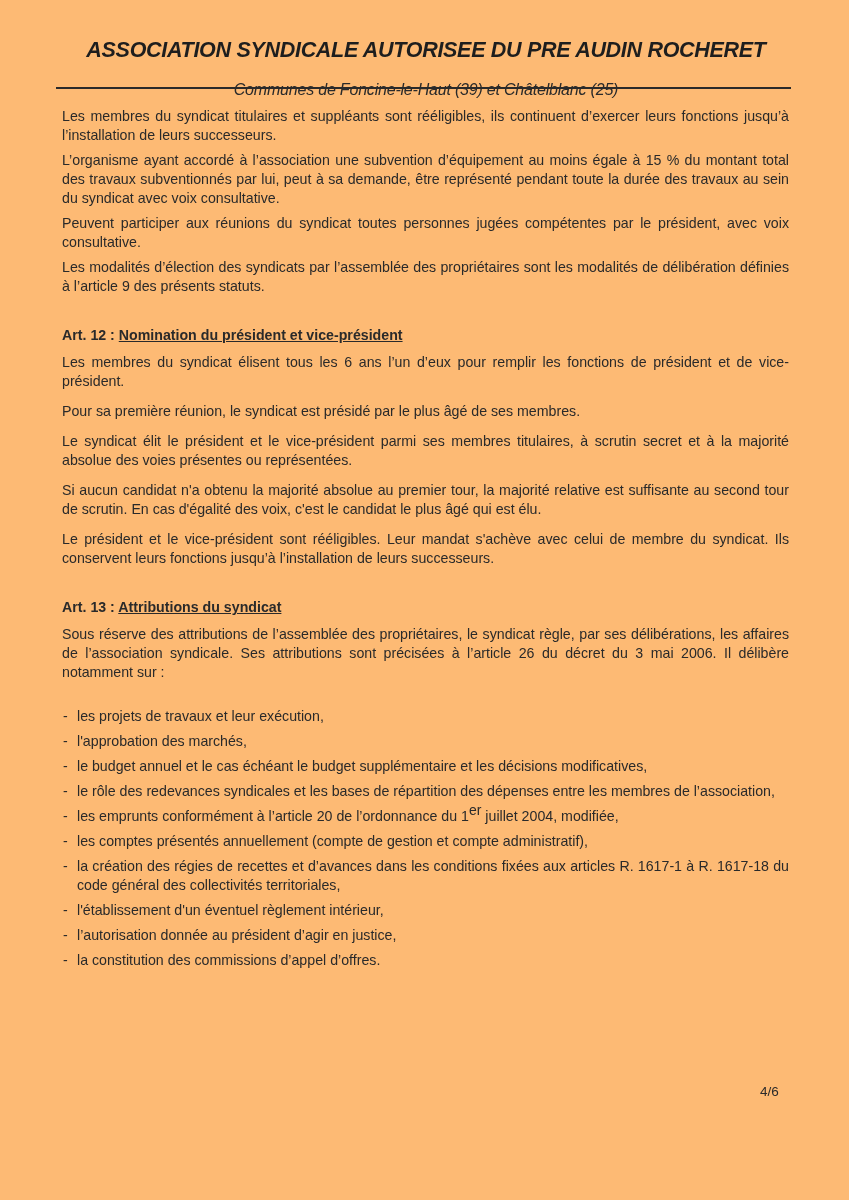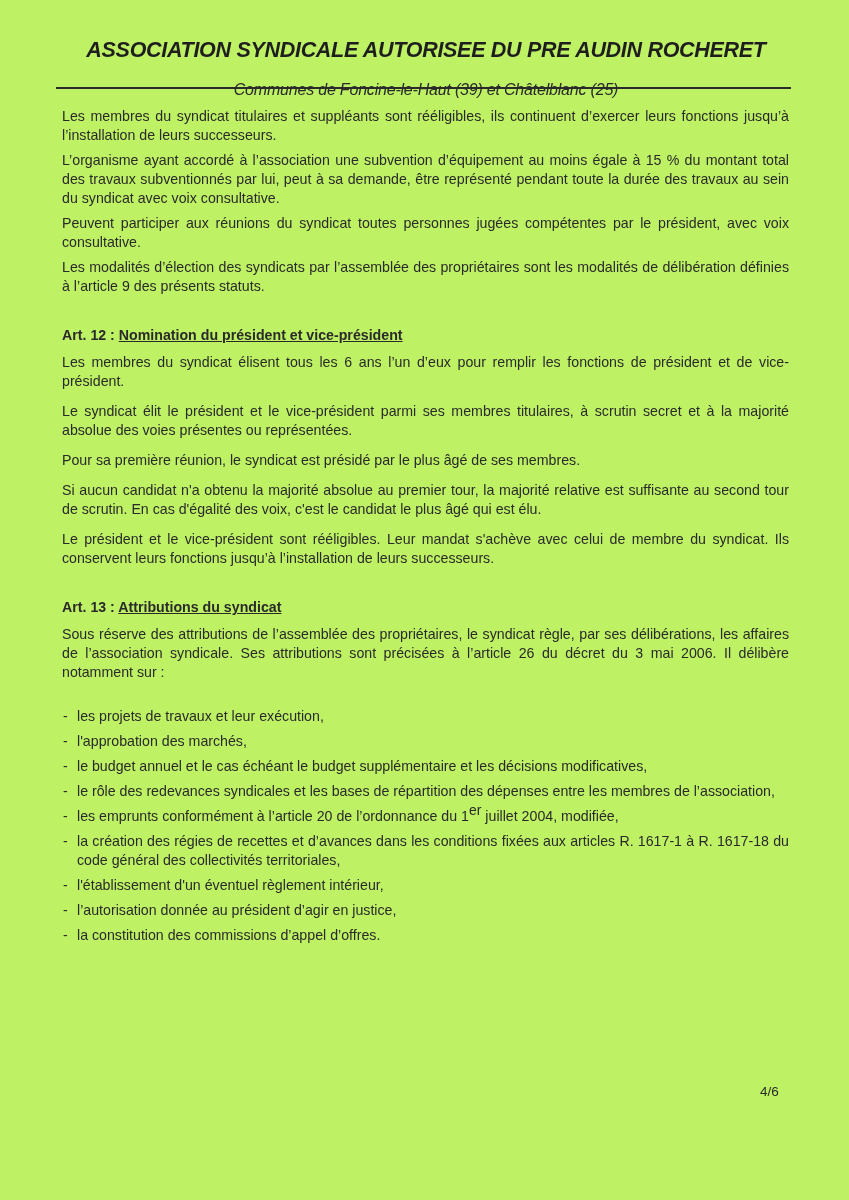--- a/index.html
+++ b/index.html
@@ -1,17 +1,17 @@
 <!DOCTYPE html>
 <html><head>
 <meta charset="utf-8">
 <style>
   html, body { margin: 0; padding: 0; background: #ffffff; }
   body { width: 849px; height: 1200px; position: relative; overflow: hidden; font-family: "Liberation Sans", sans-serif; color: #2a2a2a; }
-  .page { position: absolute; left: 0; top: 0; width: 849px; height: 1200px; background: #bef264; }
+  .page { position: absolute; left: 0; top: 0; width: 849px; height: 1200px; background: #fdba74; }
   .header { position: absolute; left: 62px; top: 38px; width: 728px; text-align: center; }
   .header-title { font-size: 21.5px; font-weight: bold; font-style: italic; letter-spacing: -0.3px; line-height: 24px; color: #1e1e1e; white-space: nowrap; }
   .header-sub { font-size: 16px; font-style: italic; line-height: 20px; color: #2a2a2a; margin-top: 18px; letter-spacing: -0.2px; }
   .header-rule { position: absolute; left: 56px; top: 87px; width: 735px; height: 2px; background: #2a2a2a; }
   .content { position: absolute; left: 62px; top: 107px; width: 727px; font-size: 14.2px; line-height: 19px; }
   p { margin: 0 0 6px 0; text-align: justify; }
   .art-title { font-weight: bold; margin-top: 30px; margin-bottom: 8px; }
   .art-title .u { text-decoration: underline; }
   .sp { margin-bottom: 11px; }
   ul.dash { list-style: none; margin: 25px 0 0 0; padding: 0; }
@@ -36,36 +36,37 @@
 
     <p>Les membres du syndicat titulaires et suppléants sont rééligibles, ils continuent d’exercer leurs fonctions jusqu’à l’installation de leurs successeurs.</p>
     <p>L’organisme ayant accordé à l’association une subvention d’équipement au moins égale à 15 % du montant total des travaux subventionnés par lui, peut à sa demande, être représenté pendant toute la durée des travaux au sein du syndicat avec voix consultative.</p>
     <p>Peuvent participer aux réunions du syndicat toutes personnes jugées compétentes par le président, avec voix consultative.</p>
     <p>Les modalités d’élection des syndicats par l’assemblée des propriétaires sont les modalités de délibération définies à l’article 9 des présents statuts.</p>
 
     <div class="art-title">
       <span>Art. 12 : </span><span class="u">Nomination du président et vice-président</span>
     </div>
     <p class="sp">Les membres du syndicat élisent tous les 6 ans l’un d’eux pour remplir les fonctions de président et de vice-président.</p>
+    <p class="sp">Pour sa première réunion, le syndicat est présidé par le plus âgé de ses membres.</p>
     <p class="sp">Le syndicat élit le président et le vice-président parmi ses membres titulaires, à scrutin secret et à la majorité absolue des voies présentes ou représentées.</p>
-    <p class="sp">Pour sa première réunion, le syndicat est présidé par le plus âgé de ses membres.</p>
     <p class="sp">Si aucun candidat n'a obtenu la majorité absolue au premier tour, la majorité relative est suffisante au second tour de scrutin. En cas d'égalité des voix, c'est le candidat le plus âgé qui est élu.</p>
     <p class="sp">Le président et le vice-président sont rééligibles. Leur mandat s'achève avec celui de membre du syndicat. Ils conservent leurs fonctions jusqu’à l’installation de leurs successeurs.</p>
 
     <div class="art-title">
       <span>Art. 13 : </span><span class="u">Attributions du syndicat</span>
     </div>
     <p>Sous réserve des attributions de l’assemblée des propriétaires, le syndicat règle, par ses délibérations, les affaires de l’association syndicale. Ses attributions sont précisées à l’article 26 du décret du 3 mai 2006. Il délibère notamment sur :</p>
 
     <ul class="dash">
       <li>les projets de travaux et leur exécution,</li>
       <li>l'approbation des marchés,</li>
       <li>le budget annuel et le cas échéant le budget supplémentaire et les décisions modificatives,</li>
       <li>le rôle des redevances syndicales et les bases de répartition des dépenses entre les membres de l’association,</li>
       <li><span>les emprunts conformément à l’article 20 de l’ordonnance du 1</span><sup>er</sup><span> juillet 2004, modifiée,</span></li>
+      <li>les comptes présentés annuellement (compte de gestion et compte administratif),</li>
       <li>la création des régies de recettes et d’avances dans les conditions fixées aux articles R. 1617-1 à R. 1617-18 du code général des collectivités territoriales,</li>
       <li>l'établissement d'un éventuel règlement intérieur,</li>
       <li>l’autorisation donnée au président d’agir en justice,</li>
       <li>la constitution des commissions d’appel d’offres.</li>
     </ul>
 
   </div>
 
   <div class="page-num">4/6</div>
 </div>

